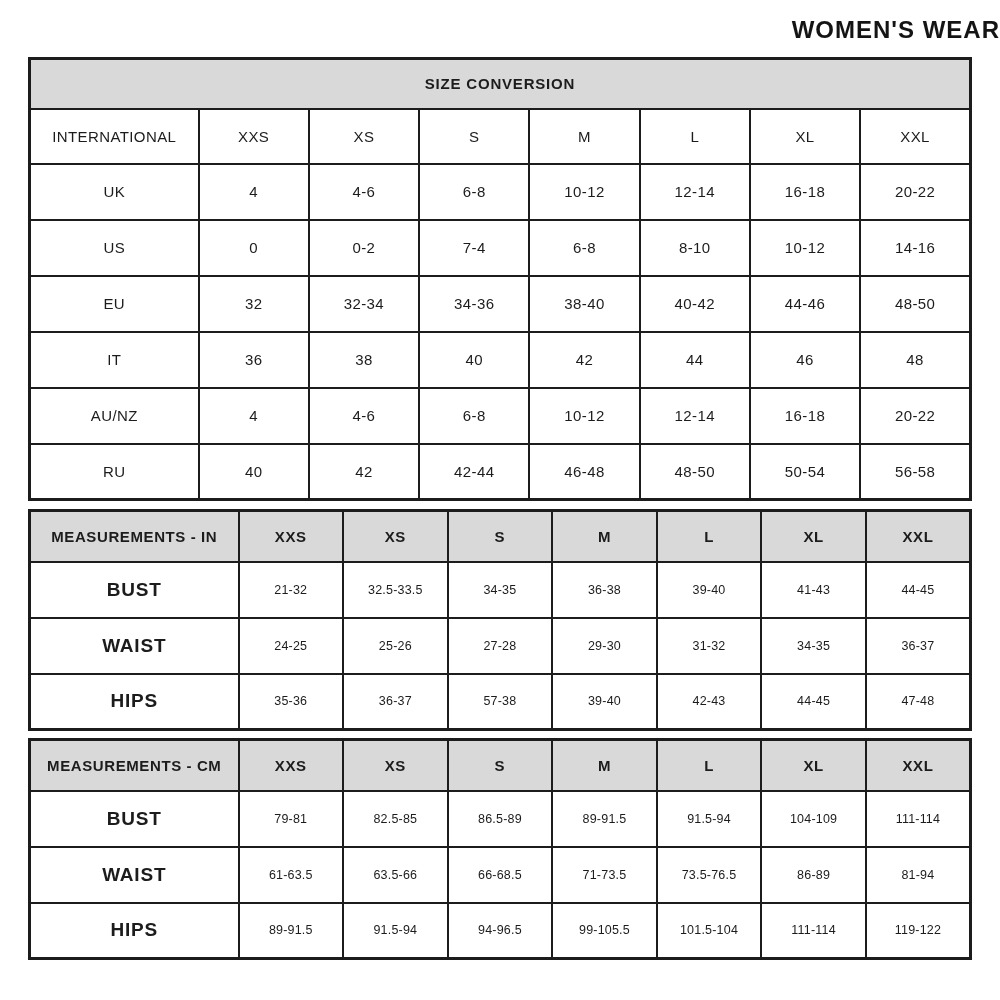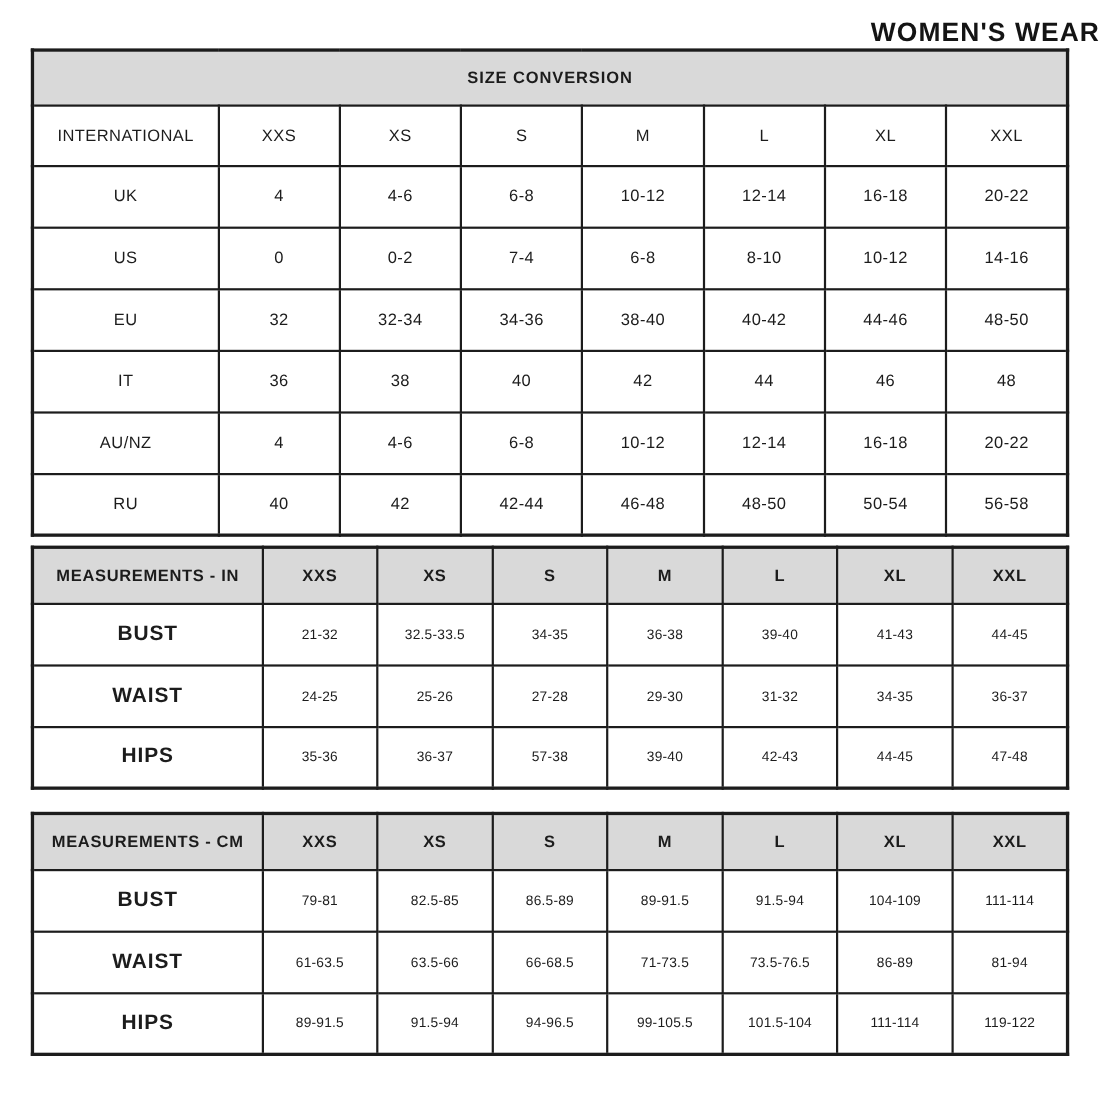--- a/index.html
+++ b/index.html
@@ -18,23 +18,23 @@
     padding-top: 16px;
     color: #141414;
   }
   table {
     border-collapse: collapse;
     table-layout: fixed;
     width: 944px;
     margin-left: 28px;
     border: 3px solid #1c1c1c;
   }
-  #size-conversion-table { }
+  #size-conversion-table { margin-top: 13px; }
   #measurements-in-table { margin-top: 8px; }
-  #measurements-cm-table { margin-top: 20px; }
+  #measurements-cm-table { margin-top: 7px; }
   th, td {
     border: 2px solid #1c1c1c;
     text-align: center;
     vertical-align: middle;
     font-weight: 400;
     color: #1c1c1c;
     letter-spacing: 0.4px;
   }
   
   .banner-row th {

